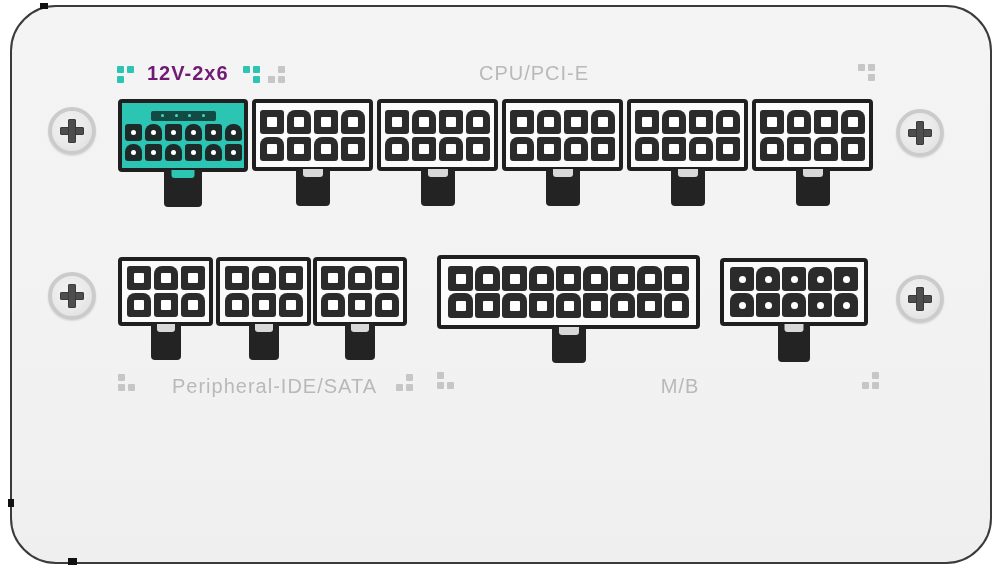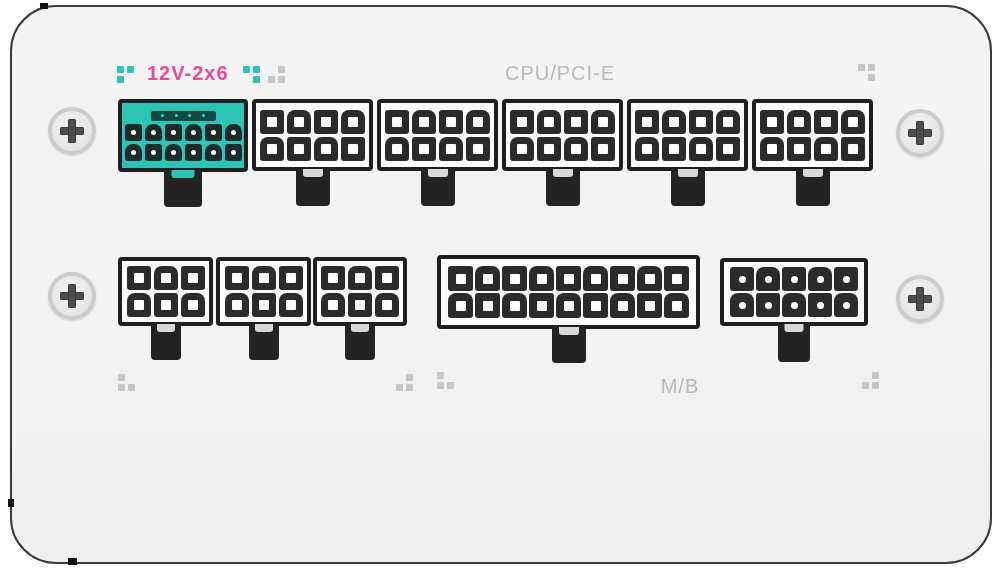--- a/index.html
+++ b/index.html
@@ -8,21 +8,21 @@
     position: relative; width: 1000px; height: 574px;
     background:#ffffff; overflow: hidden;
   }
   .panel {
     position:absolute; left:10px; top:5px; width:982px; height:559px;
     background: linear-gradient(180deg,#f4f4f4 0%, #f2f2f2 60%, #efefef 100%);
     border:2px solid #3b3b3b; border-radius:46px;
   }
   .panel-notch { position:absolute; background:#111; }
   .label { position:absolute; letter-spacing:1px; font-size:20px; font-weight:bold; text-align:center; white-space:nowrap; }
-  .label.teal { color:#ec4899; }
+  .label.teal { color:#701a75; }
   .label.gray { color:#b9b9b9; font-weight:normal; }
   
   .connector { position:absolute; }
   .conn-body {
     position:absolute; left:0; top:0; width:100%; height:100%;
     background:#fbfbfb; border:4px solid #1f1f1f; border-radius:4px;
     display:flex; flex-direction:column; align-items:center; justify-content:center;
   }
   .conn-body.teal { background:#2cc5b3; }
   .sense-bar {
@@ -56,22 +56,23 @@
   .motif .sq { position:absolute; width:7px; height:7px; border-radius:1px; }
 </style>
 </head>
 <body>
 
 <div id="canvas">
   <div class="panel"></div>
 
   <div class="label teal" style="left:147px; top:62px;">12V-2x6</div>
 
-  <div class="label gray" style="left:490px; top:62px; width:140px;">CPU/PCI-E</div>
-
+  <div class="label gray" style="left:464px; top:62px; width:140px;">CPU/PCI-E</div>
+
+  <div class="label gray" style="left:172px; top:375px; width:185px;">Peripheral-IDE/SATA</div>
 
   <div class="label gray" style="left:640px; top:375px; width:80px;">M/B</div>
 
   <div id="dynamic-layer">
       <div class="panel-notch" style="left: 40px; top: 3px; width: 8px; height: 6px;"></div>
       <div class="panel-notch" style="left: 8px; top: 499px; width: 6px; height: 8px;"></div>
       <div class="panel-notch" style="left: 68px; top: 558px; width: 9px; height: 7px;"></div>
       <div class="connector" style="left: 118px; top: 99px; width: 130px; height: 110px;">
         <div class="conn-body teal" style="height: 73px;">
           <div class="sense-bar" style="width: 65px;">

